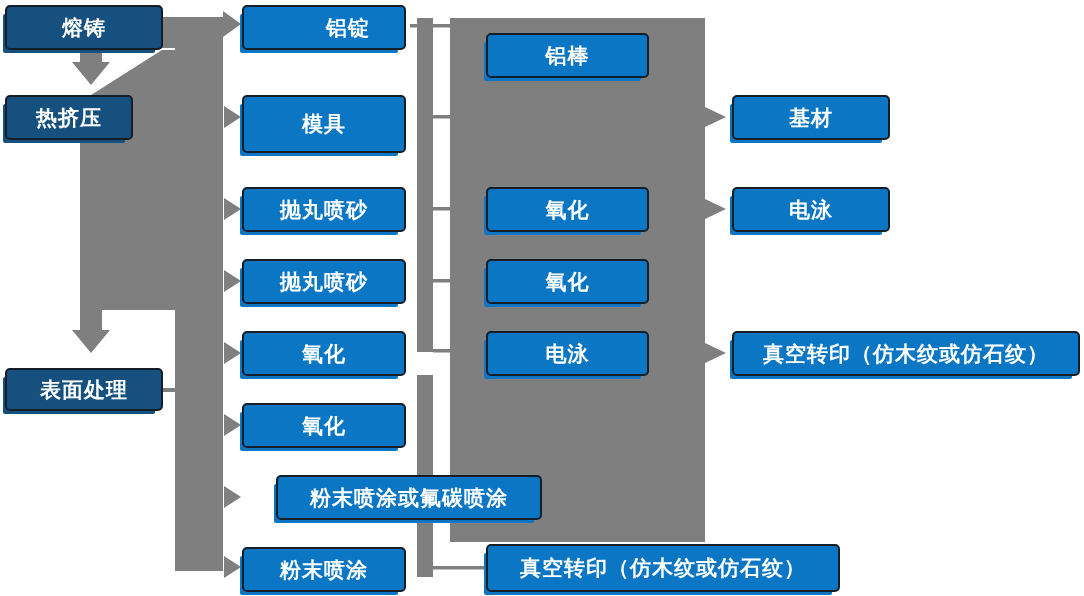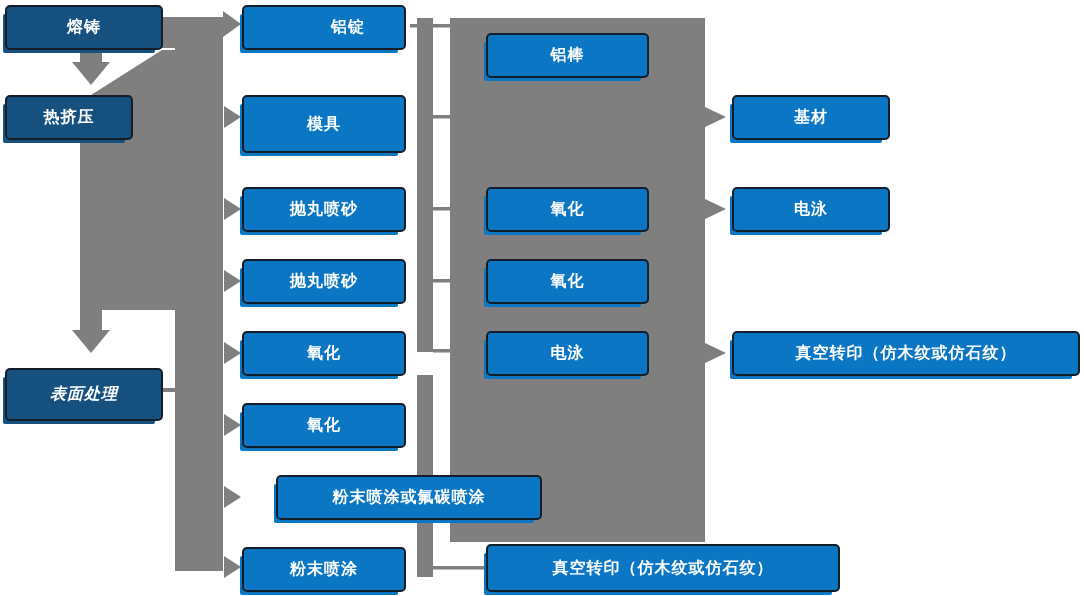--- a/index.html
+++ b/index.html
@@ -2,21 +2,21 @@
 <html><head>
 <meta charset="utf-8">
 <style>
   html,body{margin:0;padding:0;background:#ffffff;}
   body{font-family:"DejaVu Sans","Liberation Sans",sans-serif;}
   #canvas{position:relative;width:1084px;height:596px;background:#ffffff;overflow:hidden;}
   #connector-layer{position:absolute;left:0;top:0;width:1084px;height:596px;z-index:0;}
   .node{
     position:absolute;z-index:1;box-sizing:border-box;
     display:flex;align-items:center;justify-content:center;
-    color:#ffffff;font-size:16px;font-weight:600;letter-spacing:1px;
+    color:#ffffff;font-size:21px;font-weight:600;letter-spacing:1px;
     border:2.5px solid #141e28;border-radius:5px;
     text-align:center;white-space:nowrap;
   }
   .dark{background:#15507e;box-shadow:-5px 6px 0 -3px #15507e;}
   .bright{background:#0b76c4;box-shadow:-5px 6px 0 -3px #0b76c4;}
 </style>
 </head>
 <body>
 
 <div id="canvas">
@@ -58,21 +58,21 @@
       <rect x="450" y="18" width="255" height="524"></rect>
 
       <polygon points="703,106 703,128 726,117"></polygon>
       <polygon points="703,198 703,220 726,209"></polygon>
       <polygon points="703,342 703,364 726,353"></polygon>
     </g>
   </svg>
 
   <div class="node dark" style="left:5px;top:5px;width:158px;height:45px;">熔铸</div>
   <div class="node dark" style="left:5px;top:95px;width:128px;height:45px;">热挤压</div>
-  <div class="node dark" style="left:5px;top:368px;width:158px;height:53px;font-style:italic;">表面处理</div>
+  <div class="node dark" style="left:5px;top:368px;width:158px;height:43px;">表面处理</div>
 
   <div class="node bright" style="left:242px;top:5px;width:164px;height:45px;padding-left:48px;">铝锭</div>
   <div class="node bright" style="left:242px;top:95px;width:164px;height:58px;">模具</div>
   <div class="node bright" style="left:242px;top:187px;width:164px;height:45px;">抛丸喷砂</div>
   <div class="node bright" style="left:242px;top:259px;width:164px;height:45px;">抛丸喷砂</div>
   <div class="node bright" style="left:242px;top:331px;width:164px;height:45px;">氧化</div>
   <div class="node bright" style="left:242px;top:403px;width:164px;height:45px;">氧化</div>
   <div class="node bright" style="left:242px;top:475px;width:266px;height:45px;margin-left:34px;">粉末喷涂或氟碳喷涂</div>
   <div class="node bright" style="left:242px;top:547px;width:164px;height:45px;">粉末喷涂</div>
 

